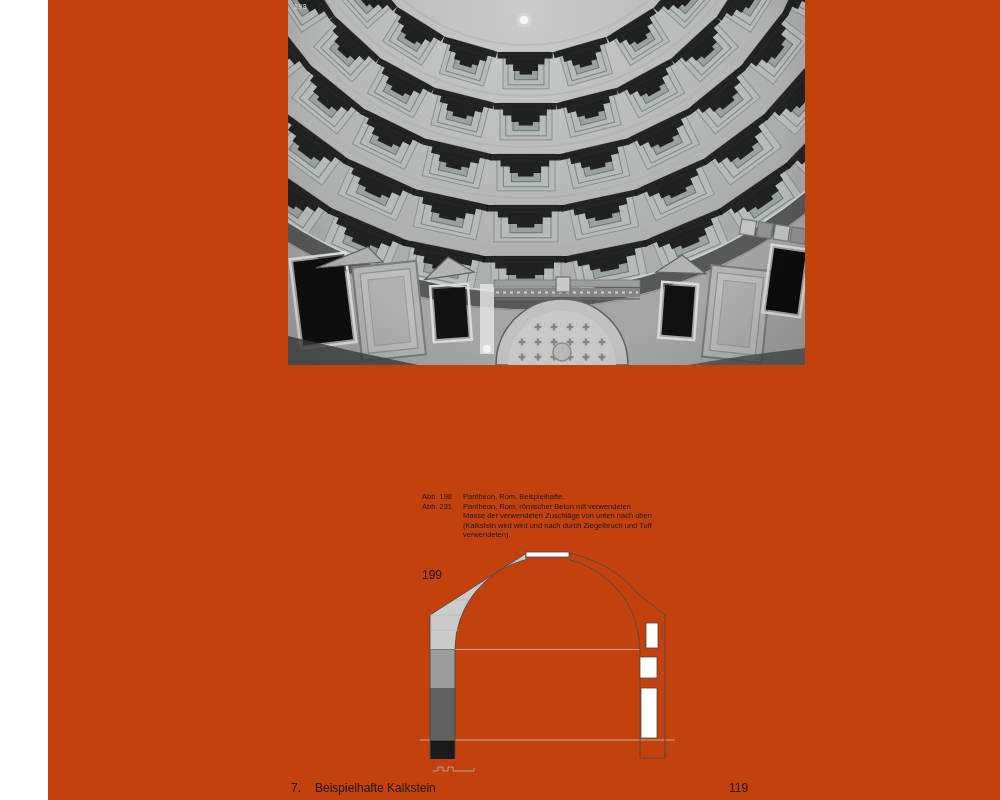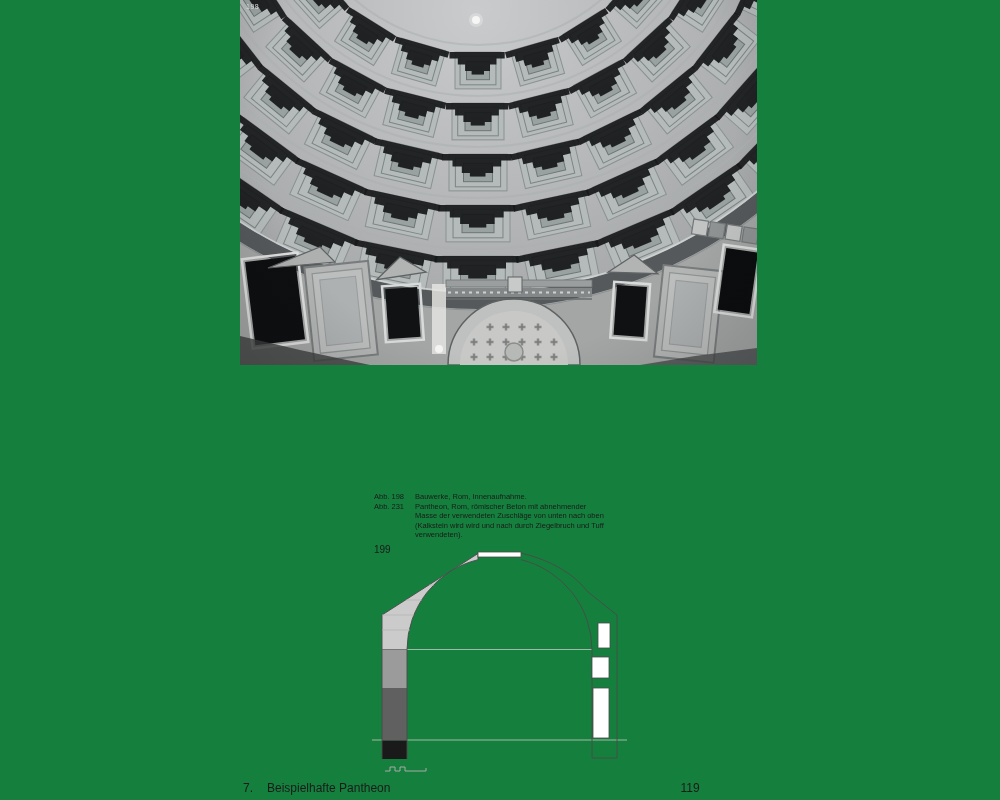--- a/index.html
+++ b/index.html
@@ -1,36 +1,36 @@
 <!DOCTYPE html>
 <html><head>
 <meta charset="utf-8">
 <style>
   html,body{margin:0;padding:0;background:#ffffff;}
   body{width:1000px;height:800px;position:relative;overflow:hidden;
        font-family:"Liberation Sans","DejaVu Sans",sans-serif;color:#1a1a1a;}
-  .page{position:absolute;inset:0;background:#15803d;}
+  .page{position:absolute;inset:0;background:#c2410c;margin-left:48px;}
 
   .photo{position:absolute;left:240px;top:0;width:517px;height:365px;}
   .photo svg{display:block;}
   .photo-label{position:absolute;left:6px;top:3px;font-size:7px;letter-spacing:.5px;color:#d9d9d9;}
 
   .captions{position:absolute;left:374px;top:492px;font-size:7.5px;line-height:9.6px;}
   .cap-row{display:flex;}
   .cap-ref{width:41px;flex:0 0 41px;}
   .cap-text{width:252px;}
 
-  .fig-label{position:absolute;left:374px;top:544px;font-size:10px;}
+  .fig-label{position:absolute;left:374px;top:568px;font-size:12px;}
 
   .diagram{position:absolute;left:370px;top:550px;}
 
   .footer{position:absolute;left:0;top:781px;width:1000px;font-size:12px;line-height:14px;}
   .f-no{position:absolute;left:243px;}
   .f-title{position:absolute;left:267px;}
-  .f-page{position:absolute;left:664px;width:52px;text-align:center;}
+  .f-page{position:absolute;left:681px;width:52px;text-align:left;}
 </style>
 </head>
 <body>
 
 <div class="page">
 
   <div class="photo">
     <svg id="photoSvg" viewBox="0 0 517 365" width="517" height="365">
       <defs>
         <radialGradient id="capG" gradientUnits="userSpaceOnUse" cx="236" cy="10" r="430">
@@ -488,27 +488,27 @@
 
       <rect width="517" height="365" fill="url(#vig)"></rect>
     </svg>
     <div class="photo-label">198</div>
   </div>
 
   <div class="captions">
     <div class="cap-row">
       <div class="cap-ref">Abb. 198</div>
       <div class="cap-text">
-        <div>Bauwerke, Rom, Innenaufnahme.</div>
+        <div>Pantheon, Rom, Beispielhafte.</div>
       </div>
     </div>
     <div class="cap-row">
       <div class="cap-ref">Abb. 231</div>
       <div class="cap-text">
-        <div>Pantheon, Rom, römischer Beton mit abnehmender</div>
+        <div>Pantheon, Rom, römischer Beton mit verwendeten</div>
         <div>Masse der verwendeten Zuschläge von unten nach oben</div>
         <div>(Kalkstein wird wird und nach durch Ziegelbruch und Tuff</div>
         <div>verwendeten).</div>
       </div>
     </div>
   </div>
 
   <div class="fig-label">199</div>
 
   <svg class="diagram" viewBox="0 0 260 230" width="260" height="230">
@@ -538,17 +538,17 @@
       <rect x="228" y="73" width="12" height="25"></rect>
       <rect x="222" y="107" width="17" height="21"></rect>
       <rect x="223" y="138" width="16" height="50"></rect>
     </g>
 
     <path d="M15 221 h5 v-4 h5 v4 h5 v-4 h5 v4 h21 v-3" fill="none" stroke="#a9a9a9" stroke-width="1"></path>
   </svg>
 
   <div class="footer">
     <span class="f-no">7.</span>
-    <span class="f-title">Beispielhafte Pantheon</span>
+    <span class="f-title">Beispielhafte Kalkstein</span>
     <span class="f-page">119</span>
   </div>
 
 </div>
 
 </body></html>

